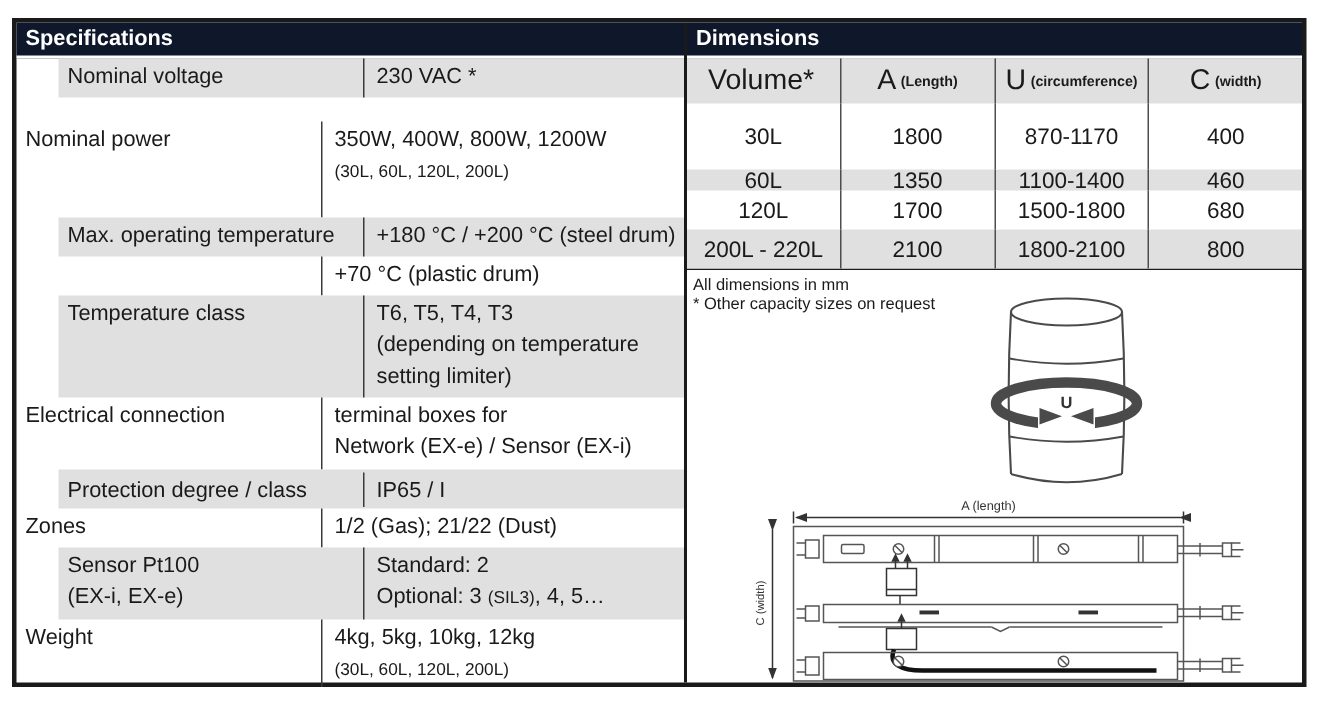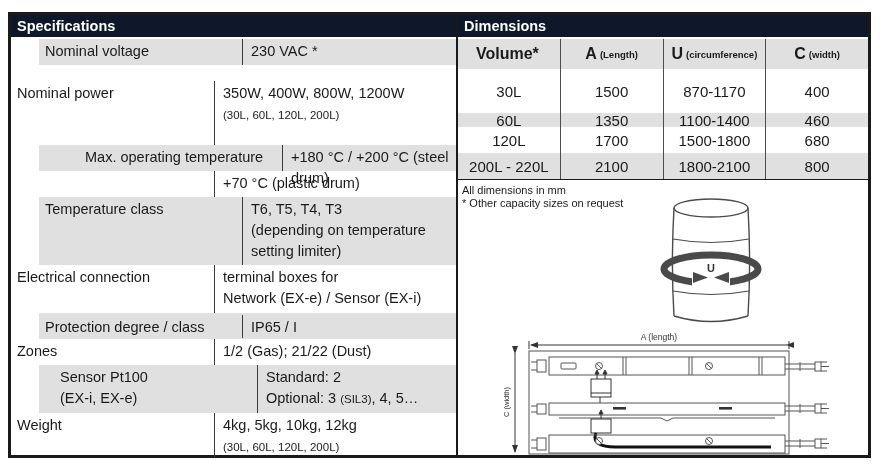--- a/index.html
+++ b/index.html
@@ -33,21 +33,21 @@
   .dim-panel{flex:1;display:flex;flex-direction:column;position:relative;}
   .dim-table{flex:0 0 auto;border-bottom:1.5px solid #1a1a1a;}
   .dim-colhead{display:flex;height:30px;background:#e0e0e0;}
   .dim-colhead .cell,
   .dim-row .cell{
     flex:1 1 0;display:flex;align-items:center;justify-content:center;
     border-right:1.5px solid #4d4d4d;box-sizing:border-box;
   }
   .dim-colhead .cell:last-child,
   .dim-row .cell:last-child{border-right:none;}
-  .dim-colhead .main{font-weight:bold;font-size:16px;}
+  .dim-colhead .main{font-weight:normal;font-size:19px;}
   .dim-colhead .sub{font-weight:bold;font-size:9.5px;margin-left:3px;}
   .dim-row{display:flex;}
   .dim-row.shaded{background:#e0e0e0;}
   .dim-row .cell{font-size:15px;}
   .notes{padding:4px 0 0 4px;font-size:11px;line-height:13px;}
   .drum-svg{position:absolute;left:178px;top:178px;}
   .drawing-svg{position:absolute;left:5px;top:316px;}
   svg text{font-family:"Liberation Sans",sans-serif;fill:#333;}
 </style>
 </head>
@@ -71,21 +71,21 @@
           </div>
           <div class="spec-row" style="height: 64px; margin-top: 16px;">
             <div class="spec-label">
               <div class="ln">Nominal power</div>
             </div>
             <div class="spec-value">
               <div class="ln"><span>350W, 400W, 800W, 1200W</span></div>
               <div class="ln"><span class="small">(30L, 60L, 120L, 200L)</span></div>
             </div>
           </div>
-          <div class="spec-row shaded" style="height: 26px; padding-left: 40px;">
+          <div class="spec-row shaded" style="height: 26px;">
             <div class="spec-label">
               <div class="ln">Max. operating temperature</div>
             </div>
             <div class="spec-value">
               <div class="ln"><span>+180 °C / +200 °C (steel drum)</span></div>
             </div>
           </div>
           <div class="spec-row" style="height: 26px;">
             <div class="spec-label">
               <div class="ln"></div>
@@ -122,21 +122,21 @@
             </div>
           </div>
           <div class="spec-row" style="height: 26px;">
             <div class="spec-label">
               <div class="ln">Zones</div>
             </div>
             <div class="spec-value">
               <div class="ln"><span>1/2 (Gas); 21/22 (Dust)</span></div>
             </div>
           </div>
-          <div class="spec-row shaded" style="height: 48px; padding-left: 15px;">
+          <div class="spec-row shaded" style="height: 48px;">
             <div class="spec-label">
               <div class="ln">Sensor Pt100</div>
               <div class="ln">(EX-i, EX-e)</div>
             </div>
             <div class="spec-value">
               <div class="ln"><span>Standard: 2</span></div>
               <div class="ln"><span>Optional:  3 </span><span class="small">(SIL3)</span><span>, 4, 5…</span></div>
             </div>
           </div>
           <div class="spec-row" style="height: 74px;">
@@ -171,21 +171,21 @@
             <span class="sub">(circumference)</span>
           </div>
           <div class="cell">
             <span class="main">C</span>
             <span class="sub">(width)</span>
           </div>
         </div>
         <div id="dim-rows">
             <div class="dim-row" style="height: 44px;">
               <div class="cell">30L</div>
-              <div class="cell">1500</div>
+              <div class="cell">1800</div>
               <div class="cell">870-1170</div>
               <div class="cell">400</div>
             </div>
             <div class="dim-row shaded" style="height: 14px;">
               <div class="cell">60L</div>
               <div class="cell">1350</div>
               <div class="cell">1100-1400</div>
               <div class="cell">460</div>
             </div>
             <div class="dim-row" style="height: 26px;">

